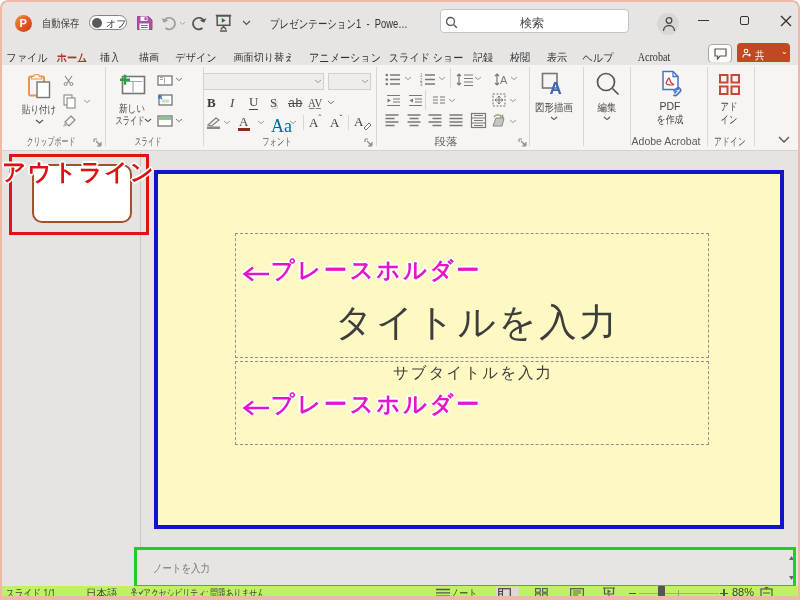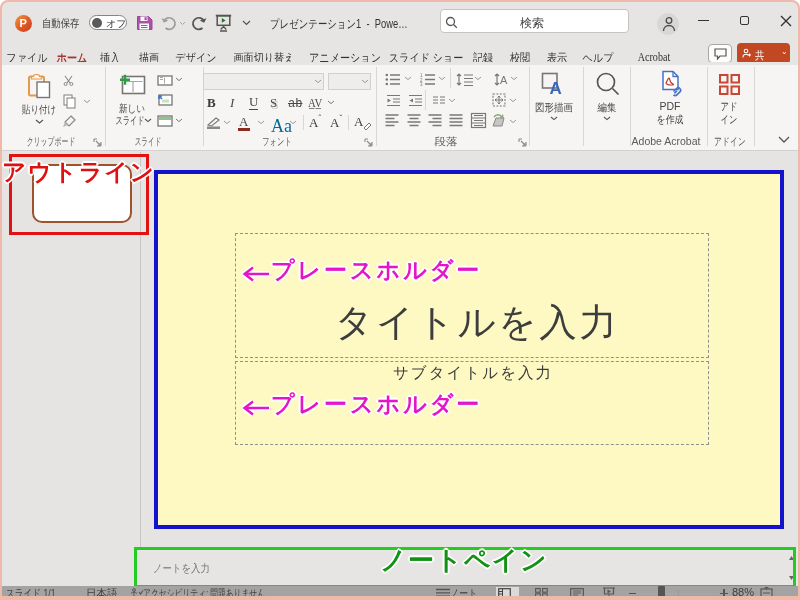--- a/index.html
+++ b/index.html
@@ -24,21 +24,21 @@
 #redbox{position:absolute;left:7px;top:152px;width:140px;height:81px;border:3px solid #e01212;}
 #labelbox{position:absolute;left:30px;top:162px;width:100px;height:59px;background:#fff;border:2px solid #a0522d;border-radius:10px;}
 .annser{font-family:"Liberation Serif",serif;font-weight:bold;white-space:nowrap;position:absolute;}
 .halo{text-shadow:-2px 0 0 #fff,2px 0 0 #fff,0 -2px 0 #fff,0 2px 0 #fff,-1px -1px 0 #fff,1px -1px 0 #fff,-1px 1px 0 #fff,1px 1px 0 #fff;}
 #bluebox{position:absolute;left:152px;top:168px;width:630px;height:359px;border:4px solid #1313cc;}
 #greenbox{position:absolute;left:132px;top:545px;width:662px;height:41px;border:3px solid #23cb23;}
 #notespane{position:absolute;left:139px;top:546px;width:657px;height:37px;background:#e6e5e4;}
 
 .dashbox{position:absolute;border:1px dashed #909090;}
 
-#status{position:absolute;left:0;top:584px;width:796px;height:12px;background:#a3a3a3;}
+#status{position:absolute;left:0;top:584px;width:796px;height:12px;background:#bef264;}
 .sttxt{position:absolute;font-size:11px;color:#3c3c3c;white-space:nowrap;top:0px;}
 svg{display:block;}
 </style></head><body>
 <div id="win">
 
   <div id="titlebar">
     <div class="abs" style="left:13px;top:13px;width:17px;height:17px;border-radius:50%;background:linear-gradient(135deg,#f09a3e 0%,#e35c24 50%,#c63a1f 100%);"></div>
     <div class="abs" style="left:17.5px;top:15px;color:#fff;font-size:11px;font-weight:bold;">P</div>
     <div class="tbtxt" style="left:40px;top:14px;font-size:11px;transform:scaleX(0.85);transform-origin:left;">自動保存</div>
     <div class="abs" style="left:87px;top:13px;width:38px;height:15px;background:#fff;border:1.5px solid #868482;border-radius:8px;"></div>
@@ -403,21 +403,20 @@
       <path d="M29 8H5M13 1.5L4.5 8l8.5 6.5" fill="none" stroke="#e415c6" stroke-width="2.4"></path>
     </svg>
     <div class="annser halo" style="left:269px;top:387px;font-size:23px;letter-spacing:3px;color:#e415c6;">プレースホルダー</div>
   <div id="notespane"></div>
   <div class="abs" style="left:151px;top:559px;font-size:11px;color:#767472;transform:scaleX(0.85);transform-origin:left;">ノートを入力</div>
   <svg class="abs" style="left:786px;top:553px;" width="7" height="26" viewBox="0 0 7 26">
       <path d="M3.5 1L6 5H1z" fill="#666"></path>
       <path d="M3.5 25L6 21H1z" fill="#666"></path>
     </svg>
   <div id="greenbox"></div>
-  <div class="annser halo" style="left:378px;top:541px;font-size:26px;letter-spacing:1.5px;color:#129212;">ノートペイン</div>
   <div id="redbox"></div>
   <div id="labelbox"></div>
   <div class="annser halo" style="left:0px;top:154px;font-size:23.5px;letter-spacing:1.5px;color:#dd1111;">アウトライン</div>
 
   <div id="status">
     <div class="sttxt" style="left:4px;transform:scaleX(0.78);transform-origin:left;">スライド 1/1</div>
     <div class="sttxt" style="left:84px;transform:scaleX(0.95);transform-origin:left;">日本語</div>
     <div class="sttxt" style="left:141px;transform:scaleX(0.7);transform-origin:left;">アクセシビリティ: 問題ありません</div>
     <div class="sttxt" style="left:448px;transform:scaleX(0.82);transform-origin:left;">ノート</div>
     <div class="sttxt" style="left:730px;">88%</div>

